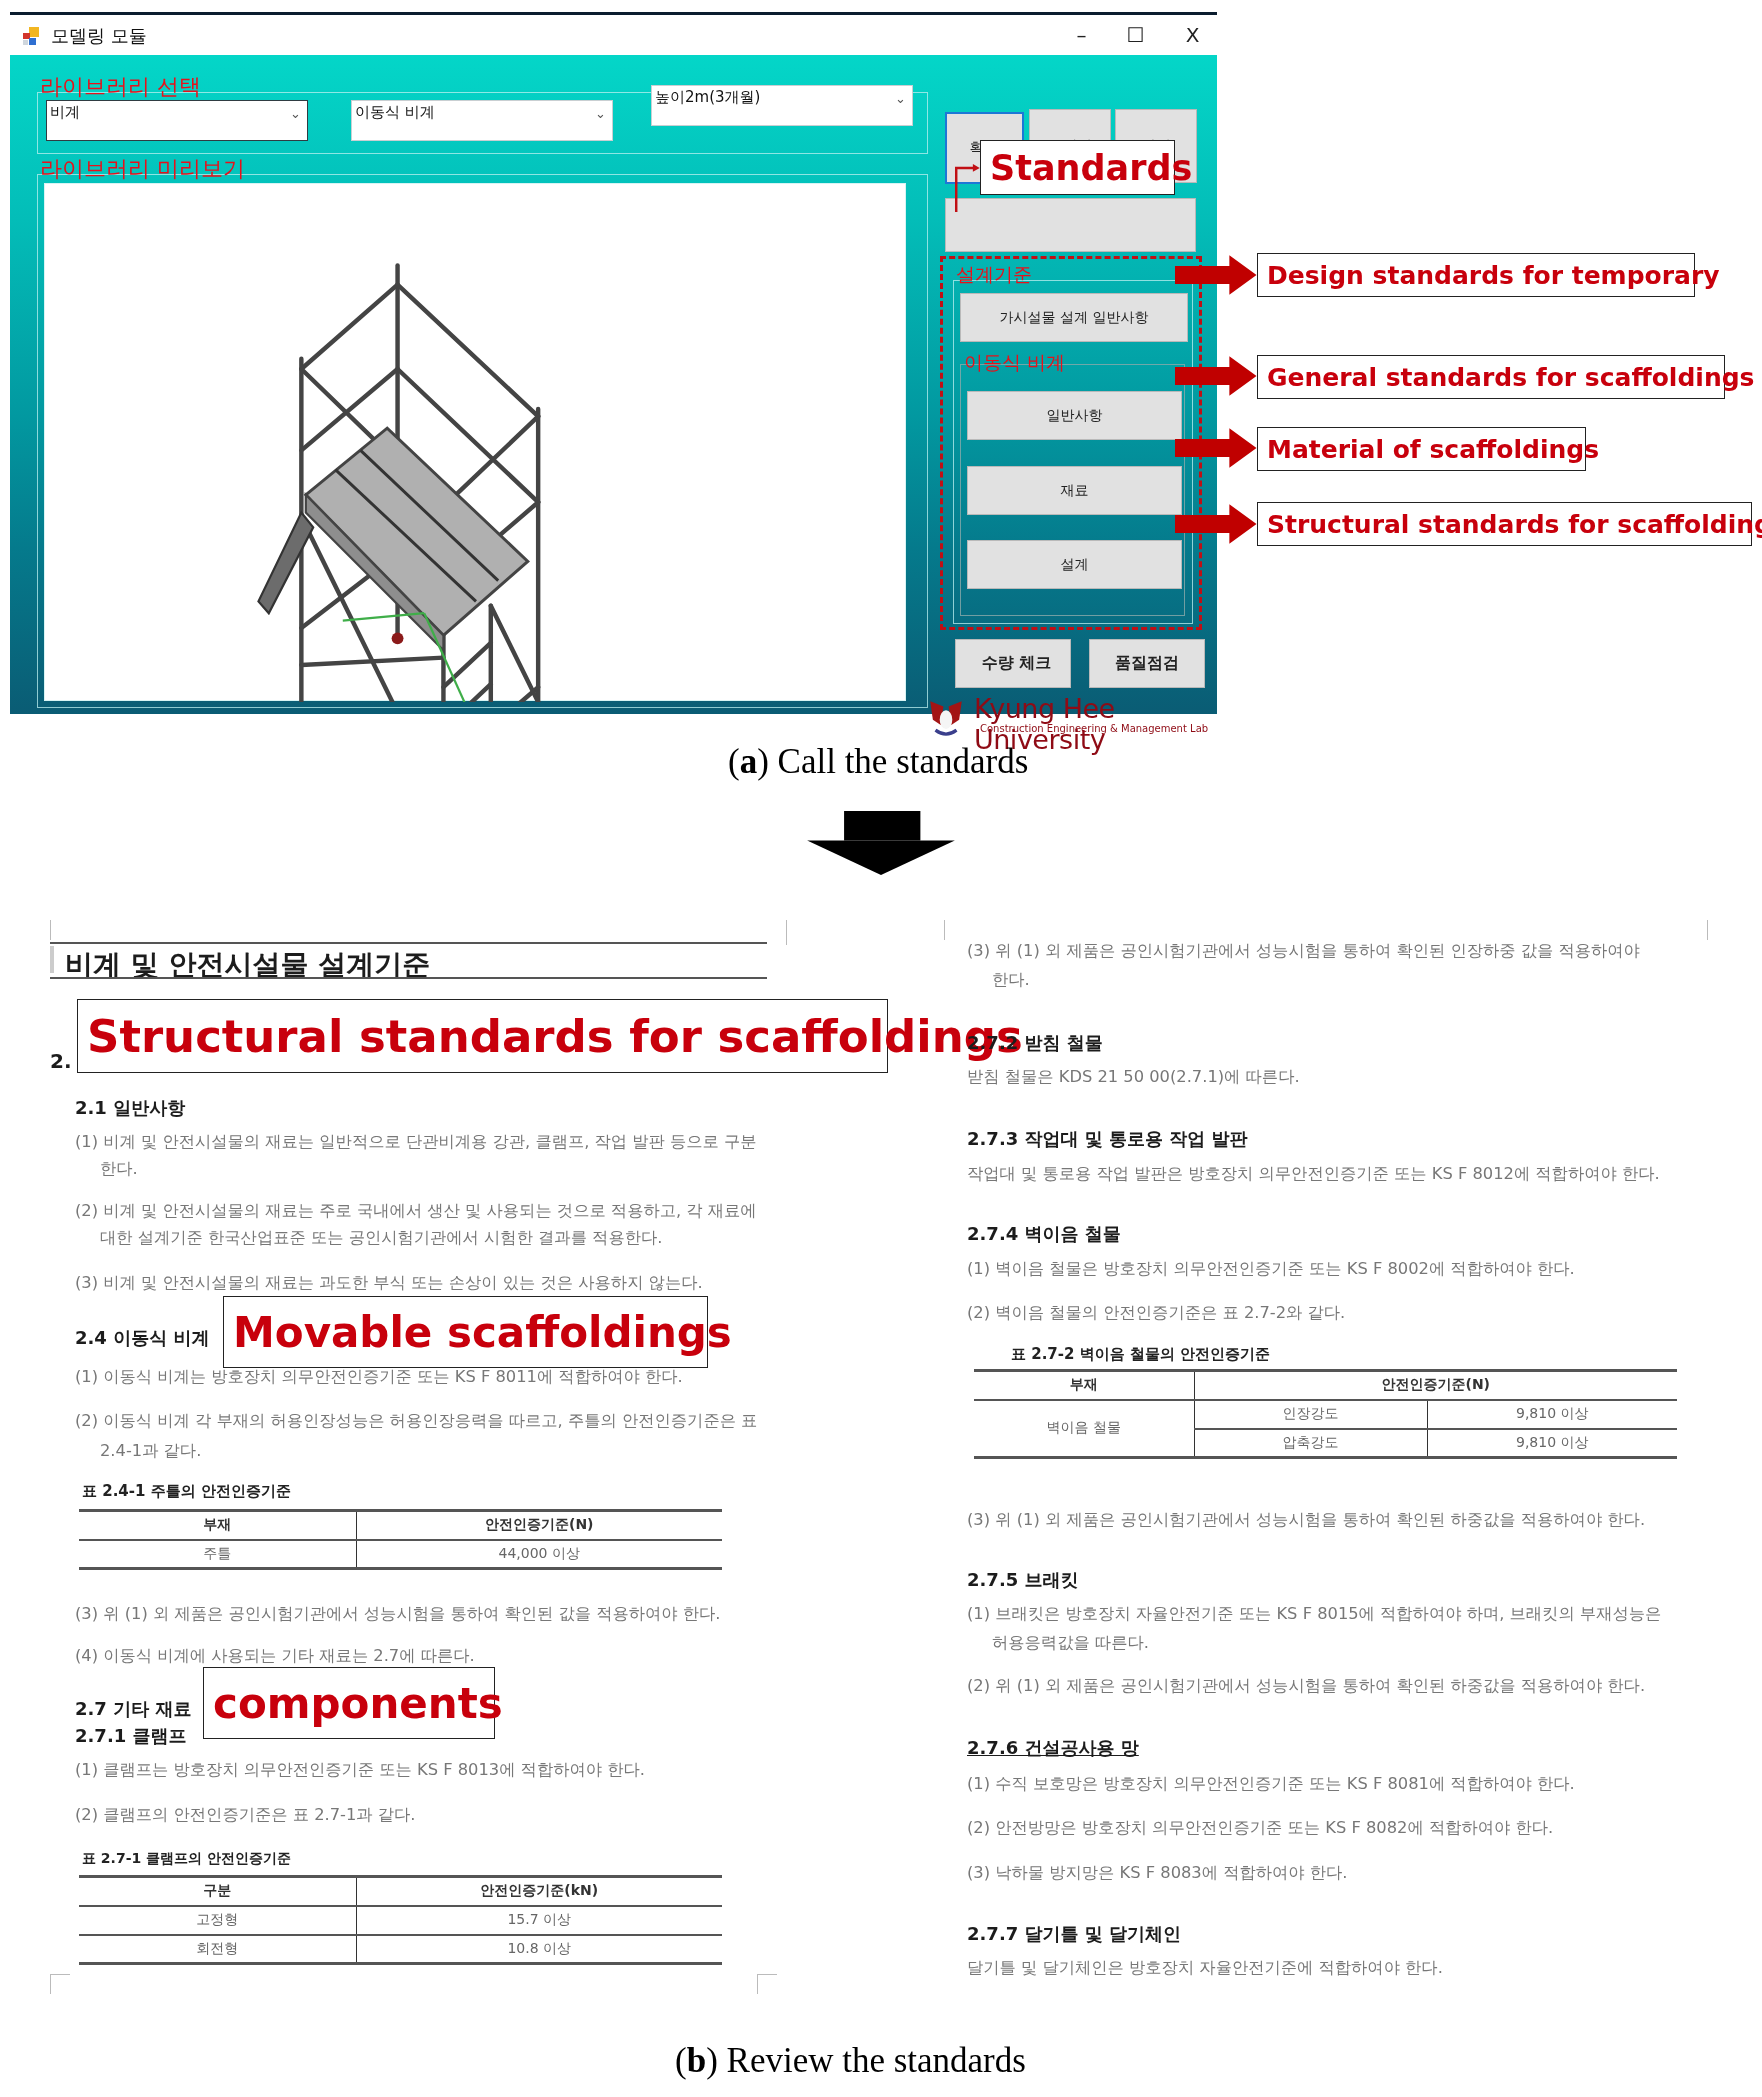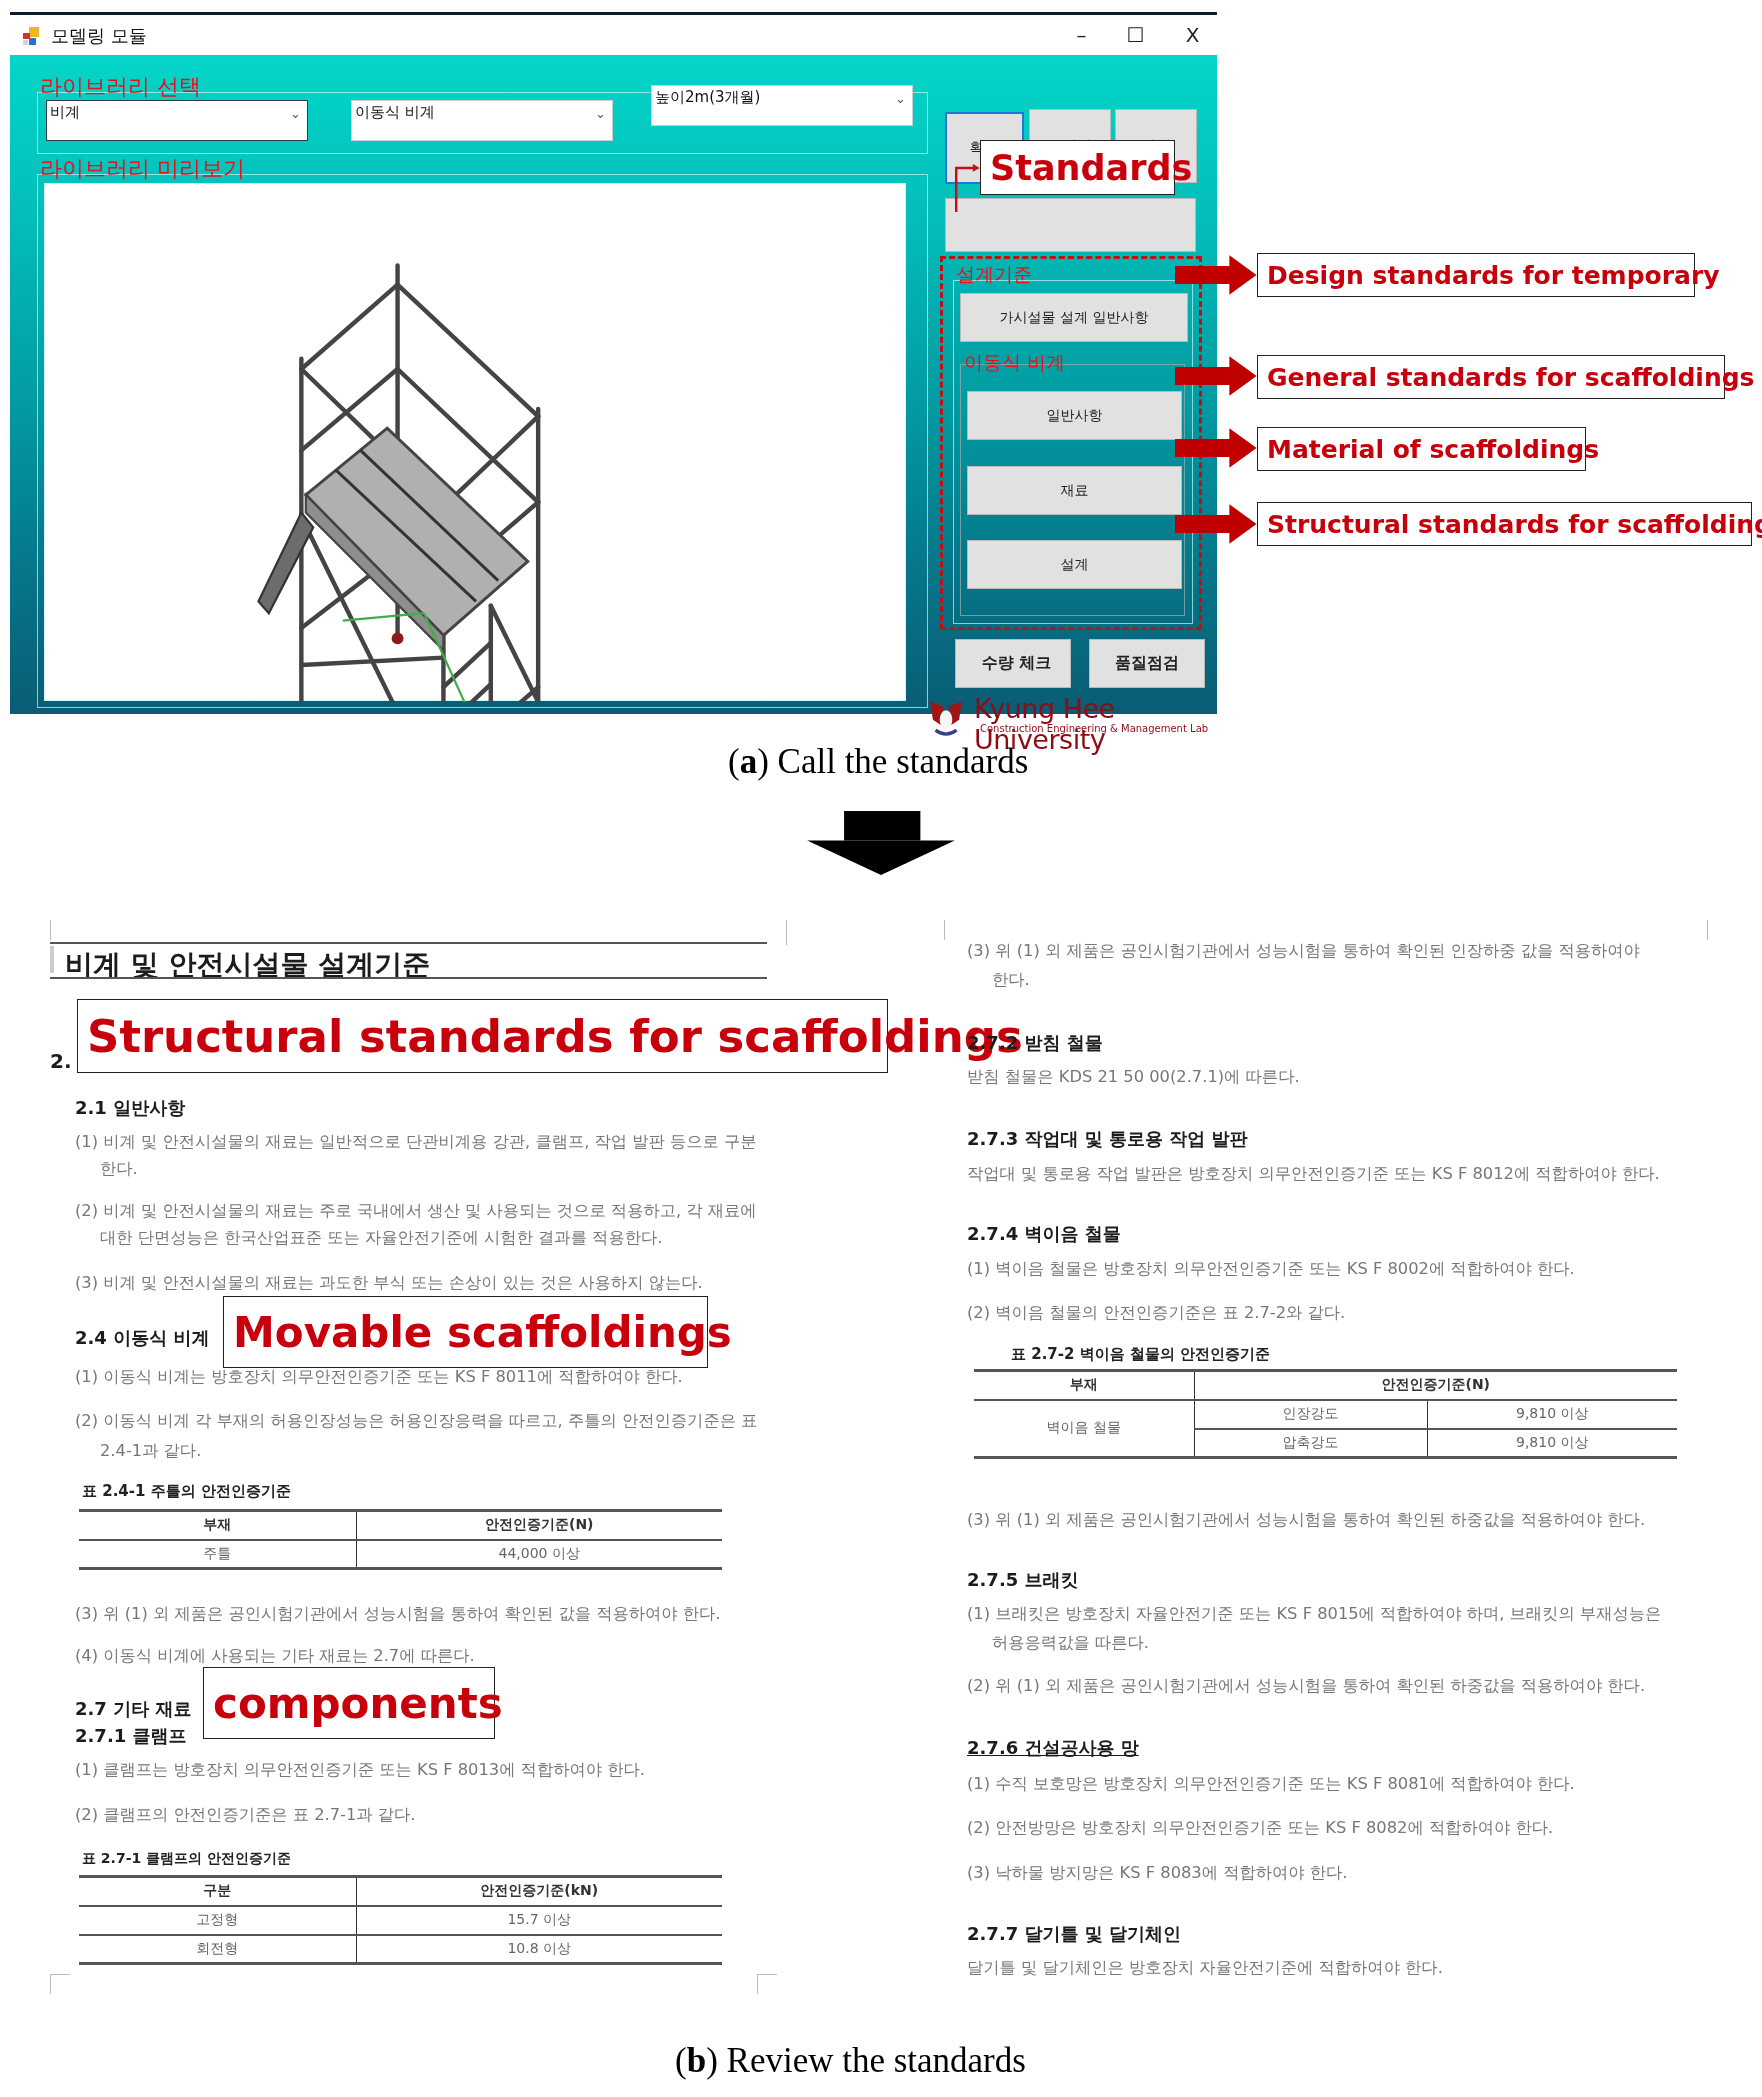--- a/index.html
+++ b/index.html
@@ -211,21 +211,21 @@
   <div class="abs doc-title" style="left:35px; top:26px; font-size:28px;">비계 및 안전시설물 설계기준</div>
   <div class="abs" style="left:20px; top:57px; width:717px; height:2px; background:#555;"></div>
 
   <div class="abs doc-h" style="left:20px; top:128px; font-size:20px;">2. 재료</div>
   <div class="abs annot" style="left:47px; top:79px; width:811px; height:74px; font-size:45px;">Structural standards for scaffoldings</div>
 
   <div class="abs doc-h" style="left:45px; top:176px;">2.1 일반사항</div>
   <div class="abs doc-p" style="left:45px; top:208px;">(1) 비계 및 안전시설물의 재료는 일반적으로 단관비계용 강관, 클램프, 작업 발판 등으로 구분</div>
   <div class="abs doc-p indent" style="left:45px; top:235px;">한다.</div>
   <div class="abs doc-p" style="left:45px; top:277px;">(2) 비계 및 안전시설물의 재료는 주로 국내에서 생산 및 사용되는 것으로 적용하고, 각 재료에</div>
-  <div class="abs doc-p indent" style="left:45px; top:304px;">대한 단면성능은 한국산업표준 또는 자율안전기준에 시험한 결과를 적용한다.</div>
+  <div class="abs doc-p indent" style="left:45px; top:304px;">대한 설계기준 한국산업표준 또는 공인시험기관에서 시험한 결과를 적용한다.</div>
   <div class="abs doc-p" style="left:45px; top:349px;">(3) 비계 및 안전시설물의 재료는 과도한 부식 또는 손상이 있는 것은 사용하지 않는다.</div>
 
   <div class="abs doc-h" style="left:45px; top:406px;">2.4 이동식 비계</div>
   <div class="abs annot" style="left:193px; top:376px; width:485px; height:72px; font-size:42px;">Movable scaffoldings</div>
   <div class="abs doc-p" style="left:45px; top:443px; z-index:-1;">(1) 이동식 비계는 방호장치 의무안전인증기준 또는 KS F 8011에 적합하여야 한다.</div>
   <div class="abs doc-p" style="left:45px; top:487px;">(2) 이동식 비계 각 부재의 허용인장성능은 허용인장응력을 따르고, 주틀의 안전인증기준은 표</div>
   <div class="abs doc-p indent" style="left:45px; top:517px;">2.4-1과 같다.</div>
 
   <div class="abs tbl-cap" style="left:52px; top:562px;">표 2.4-1 주틀의 안전인증기준</div>
   <table class="abs std" style="left:49px; top:589px; width:643px;">

